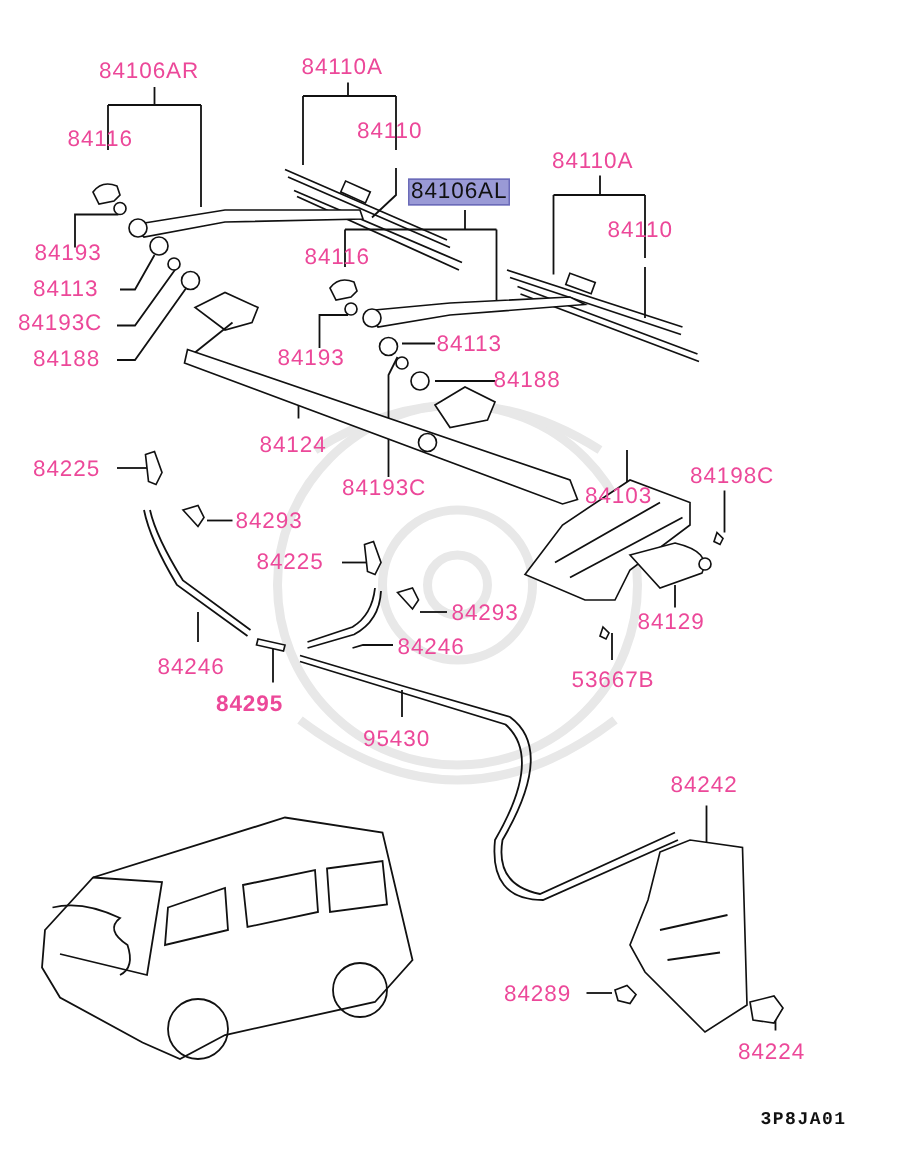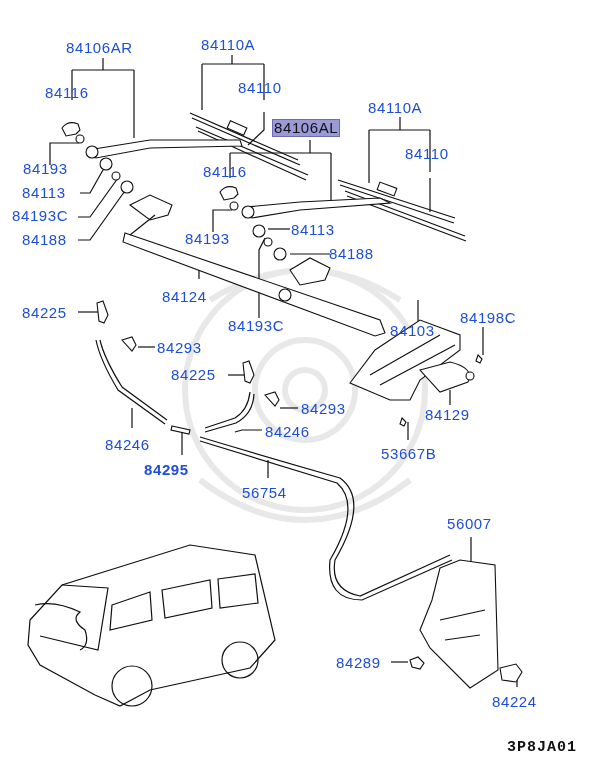--- a/index.html
+++ b/index.html
@@ -1,20 +1,20 @@
 <!DOCTYPE html>
 <html><head>
 <meta charset="utf-8">
 <style>
   html, body { margin:0; padding:0; background:#ffffff; }
   body { width:609px; height:768px; position:relative; overflow:hidden; font-family:"Liberation Sans", sans-serif; }
   #stage { position:absolute; left:0; top:0; width:609px; height:768px; }
-  .lbl { position:absolute; font-family:"Liberation Sans", sans-serif; font-size:15px; color:#1d4ed8; letter-spacing:0.6px; white-space:nowrap; line-height:16px; cursor:pointer; }
+  .lbl { position:absolute; font-family:"Liberation Sans", sans-serif; font-size:15px; color:#ec4899; letter-spacing:0.6px; white-space:nowrap; line-height:16px; cursor:pointer; }
   .lbl.hl { background:#9a9ad6; border:1px solid #6b6bb8; padding:0 1px; color:#111; }
-  .code { position:absolute; font-family:"Liberation Mono", monospace; font-size:15px; font-weight:bold; color:#111; letter-spacing:1px; }
+  .code { position:absolute; font-family:"Liberation Mono", monospace; font-size:12px; font-weight:bold; color:#111; letter-spacing:1px; }
   svg .ln { stroke:#111; stroke-width:1.2; fill:none; }
   svg .pt { stroke:#111; stroke-width:1.1; fill:#fff; }
   svg .wm { stroke:#e8e8e8; stroke-width:6; fill:none; }
 </style>
 </head>
 <body>
 
 <div id="stage">
 <svg width="609" height="768" viewBox="0 0 609 768">
 
@@ -146,32 +146,32 @@
 <span class="lbl" style="left:368px;top:100px;">84110A</span>
 <span class="lbl" style="left:405px;top:146px;">84110</span>
 <span class="lbl" style="left:23px;top:161px;">84193</span>
 <span class="lbl" style="left:203px;top:164px;">84116</span>
 <span class="lbl" style="left:22px;top:185px;">84113</span>
 <span class="lbl" style="left:12px;top:208px;">84193C</span>
 <span class="lbl" style="left:22px;top:232px;">84188</span>
 <span class="lbl" style="left:185px;top:231px;">84193</span>
 <span class="lbl" style="left:291px;top:222px;">84113</span>
 <span class="lbl" style="left:329px;top:246px;">84188</span>
-<span class="lbl" style="left:162px;top:289px;">84124</span>
+<span class="lbl" style="left:173px;top:289px;">84124</span>
 <span class="lbl" style="left:390px;top:283px;margin-top:40px;">84103</span>
 <span class="lbl" style="left:22px;top:305px;">84225</span>
 <span class="lbl" style="left:228px;top:318px;">84193C</span>
 <span class="lbl" style="left:460px;top:310px;">84198C</span>
 <span class="lbl" style="left:157px;top:340px;">84293</span>
 <span class="lbl" style="left:171px;top:367px;">84225</span>
 <span class="lbl" style="left:301px;top:401px;">84293</span>
 <span class="lbl" style="left:425px;top:407px;">84129</span>
 <span class="lbl" style="left:105px;top:437px;">84246</span>
 <span class="lbl" style="left:265px;top:424px;">84246</span>
 <span class="lbl" style="left:144px;top:462px;font-weight:bold;">84295</span>
 <span class="lbl" style="left:381px;top:446px;">53667B</span>
-<span class="lbl" style="left:242px;top:485px;">56754</span>
-<span class="lbl" style="left:447px;top:516px;">56007</span>
+<span class="lbl" style="left:242px;top:485px;">95430</span>
+<span class="lbl" style="left:447px;top:516px;">84242</span>
 <span class="lbl" style="left:336px;top:655px;text-align:center;">84289</span>
 <span class="lbl" style="left:492px;top:694px;">84224</span>
 
 <span class="code" style="left:507px;top:739px;">3P8JA01</span>
 </div>
 
 </body></html>

